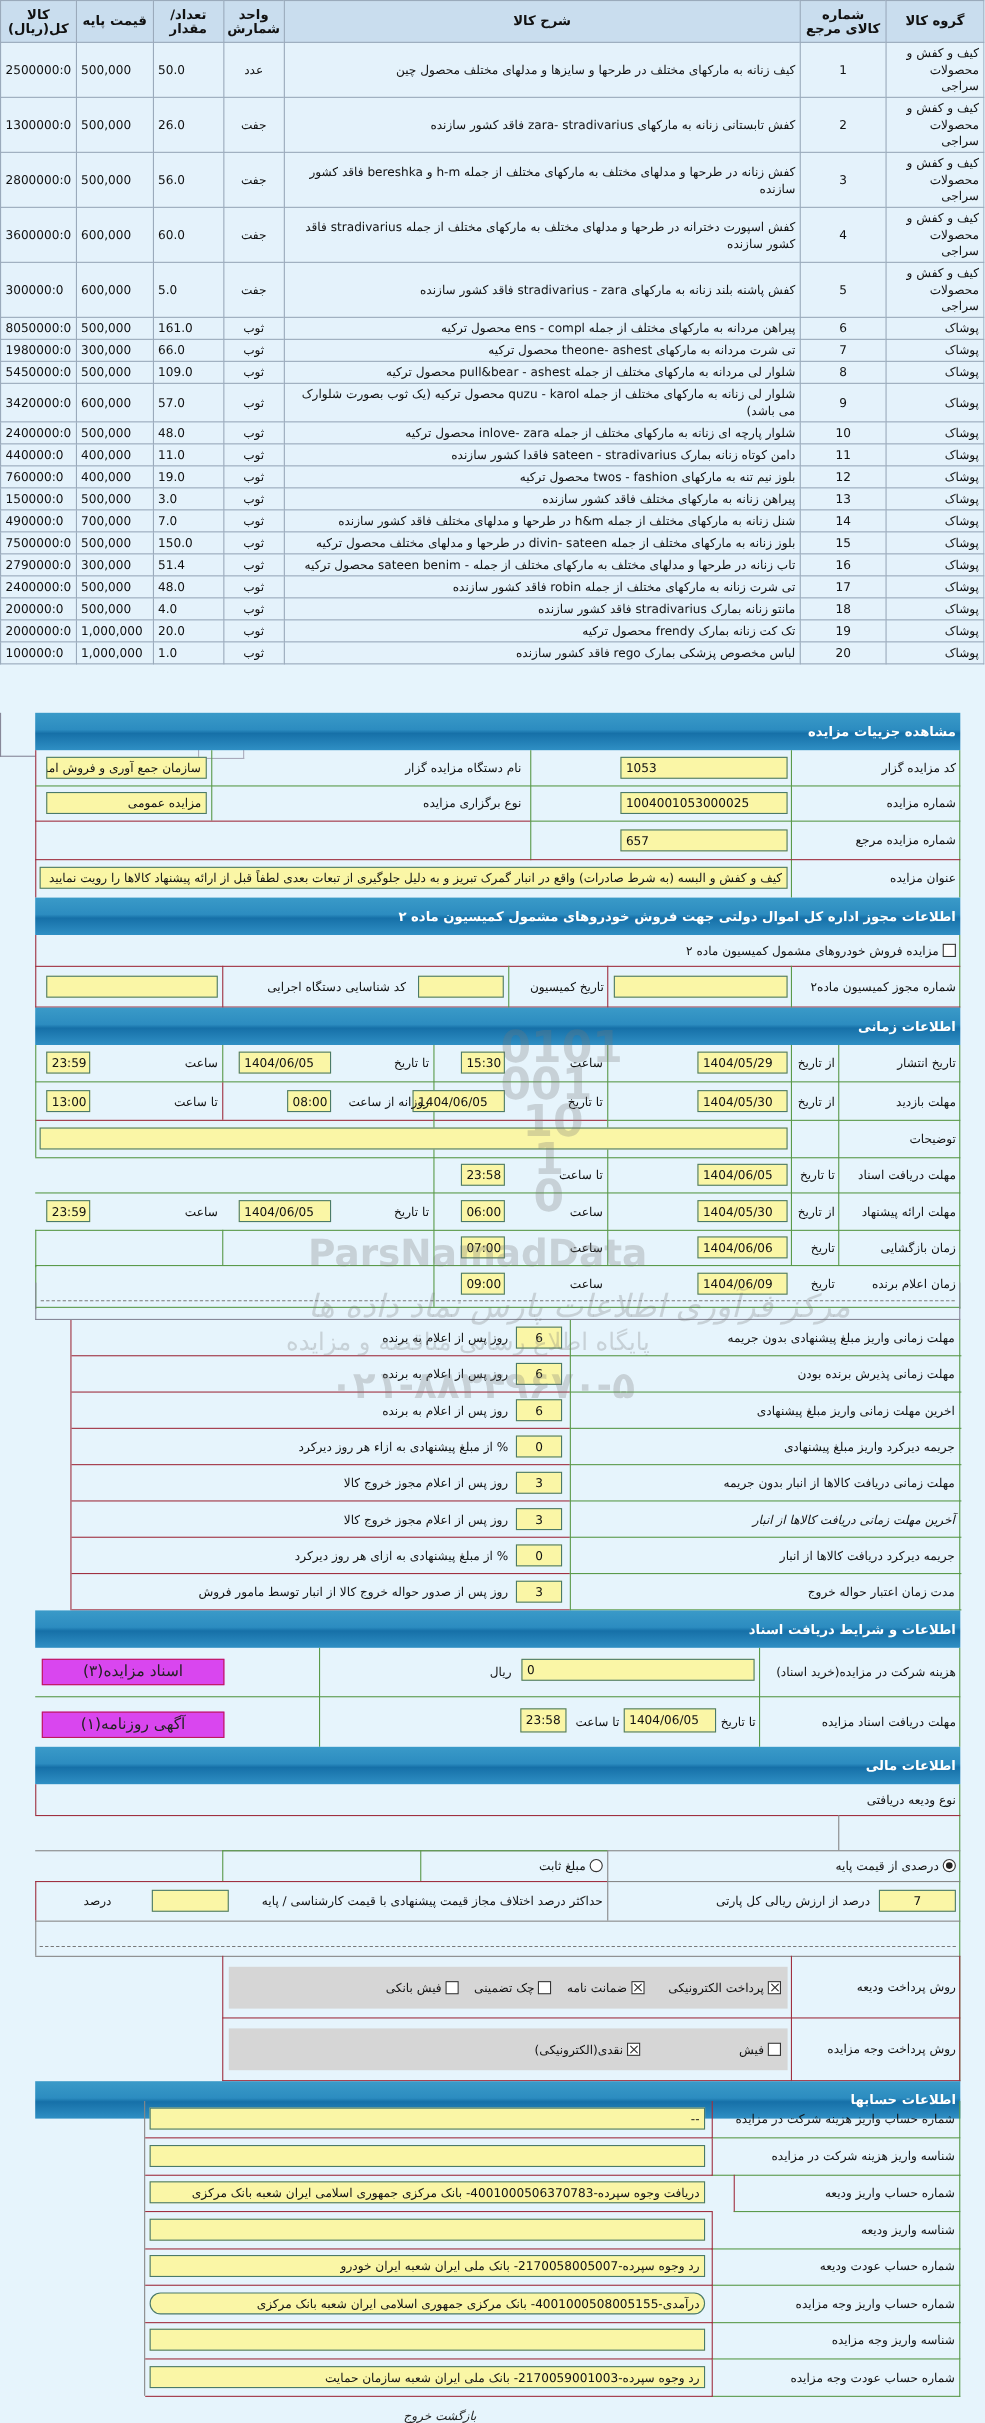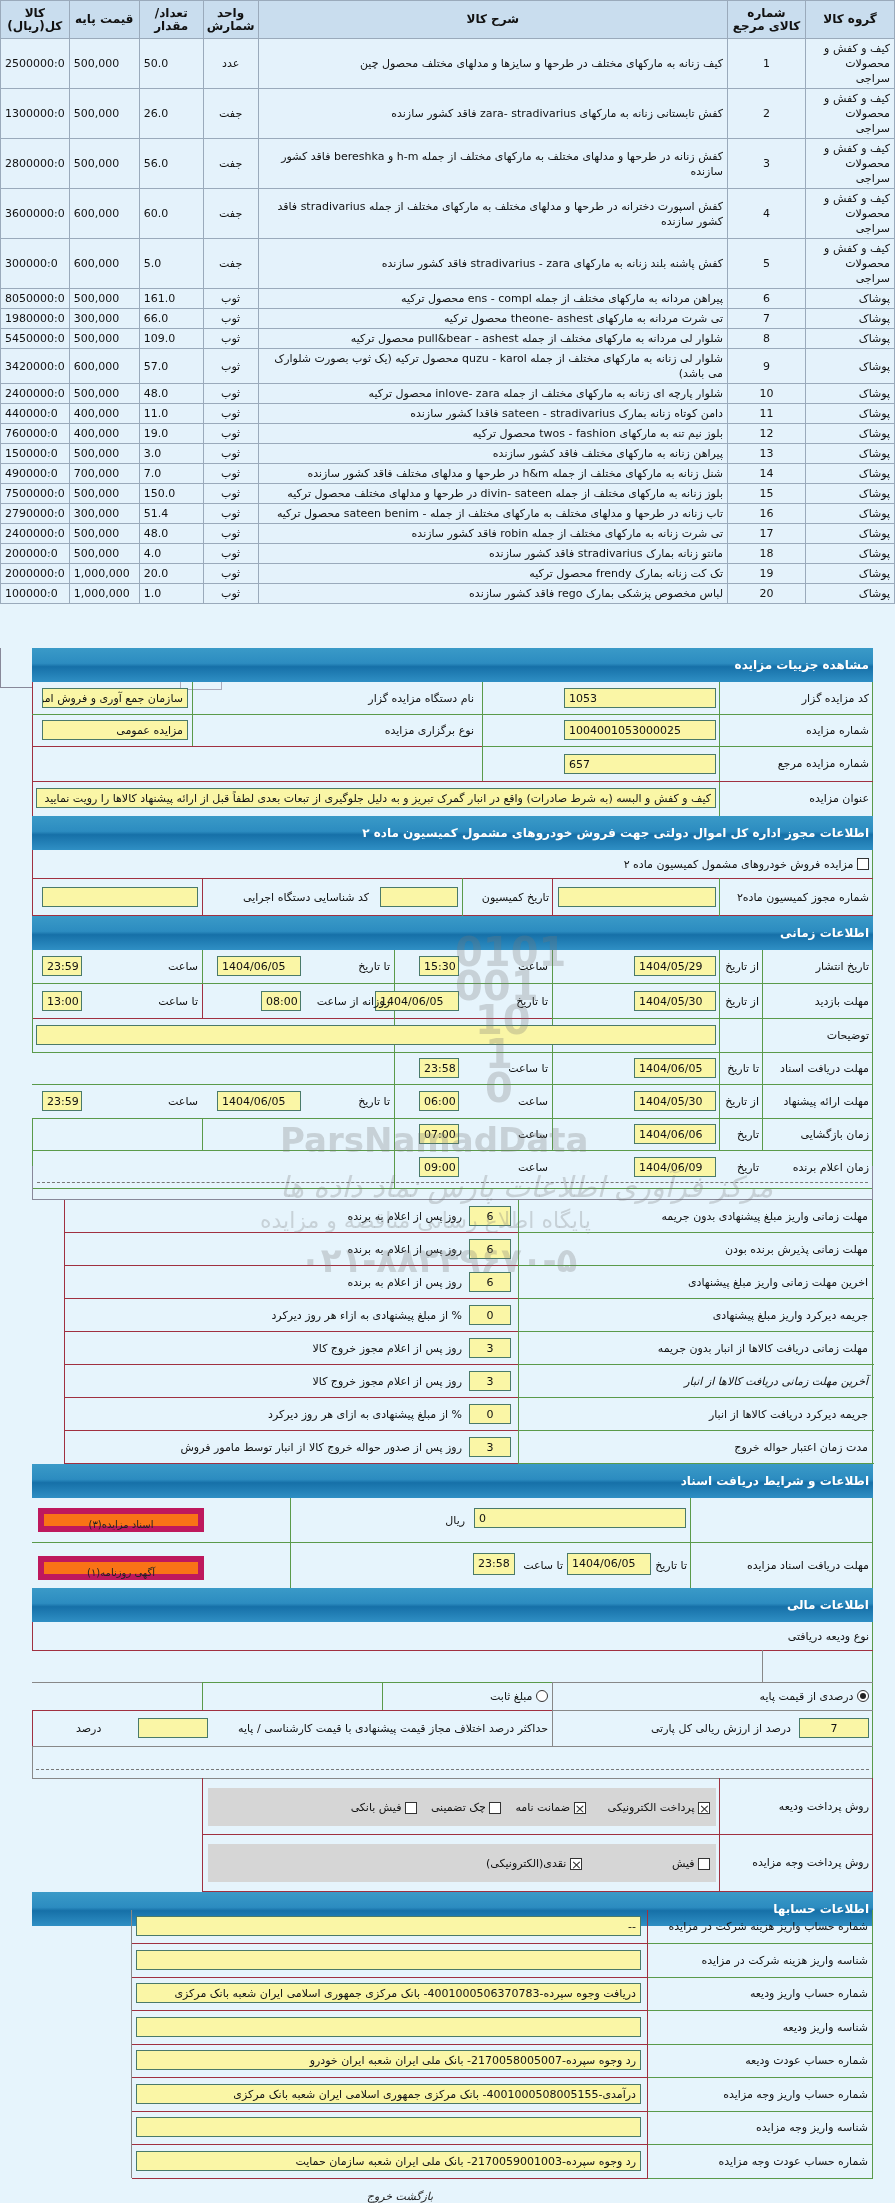--- a/index.html
+++ b/index.html
@@ -20,21 +20,21 @@
   .band { position:absolute; left:32px; width:841px; height:34px; background:linear-gradient(#3a9ac8 0%, #2c8cc0 45%, #1670a8 55%, #2f8fc4 100%); color:#fff; font-weight:bold; font-size:12px; padding:10px 4px 0 0; text-align:right; }
   .panel { position:absolute; left:32px; width:841px; }
   .cell { position:absolute; display:flex; align-items:center; font-size:11px; padding:0 4px; }
   .lbl { text-align:right; }
   .inp { position:absolute; background:#faf6a6; border:1px solid #4a7a6a; height:20px; font-size:11px; padding:2px 4px; line-height:15px; overflow:hidden; white-space:nowrap; }
   .inp.num { text-align:left; direction:ltr; }
   .inp.ctr { text-align:center; }
   .gline { position:absolute; background:#5a9a4a; }
   .rline { position:absolute; background:#a03040; }
   .dline { position:absolute; border-top:1px dashed #777; height:0; }
-  .btn { position:absolute; background:#f97316; border:6px solid #be185d; font-size:10px; text-align:center; line-height:22px; height:24px; color:#222; }
+  .btn { position:absolute; background:#d946ef; border:1px solid #be185d; font-size:14px; text-align:center; line-height:22px; height:24px; color:#222; }
   .chkbox { display:inline-block; width:12px; height:12px; border:1px solid #333; background:#fff; vertical-align:middle; position:relative; font-size:10px; line-height:10px; text-align:center; }
   .chkbox.x::before { content:"×"; position:absolute; left:0; top:0; width:11px; font-size:13px; line-height:11px; color:#333; }
   .radio { display:inline-block; width:12px; height:12px; border:1px solid #333; border-radius:50%; background:#fff; vertical-align:middle; position:relative; }
   .radio.on::after { content:""; position:absolute; left:2px; top:2px; width:6px; height:6px; border-radius:50%; background:#222; }
   .graybox { position:absolute; background:#d6d6d6; height:38px; display:flex; align-items:center; padding:0 6px; }
   .watermark { position:absolute; color:rgba(120,120,120,0.28); font-weight:bold; pointer-events:none; }
 </style>
 </head>
 <body>
 
@@ -409,20 +409,21 @@
     <div class="cell lbl" style="right: 406px; top: 231px; height: 33px; white-space: nowrap;">روز پس از صدور حواله خروج کالا از انبار توسط مامور فروش</div>
     <div class="gline" style="left: 453px; top: 0px; width: 1px; height: 264px;"></div>
   </div>
 
 <div class="band" style="top:1464px"><span>اطلاعات و شرایط دریافت اسناد</span></div>
 <div class="panel" style="top:1498px;height:90px;">
   <div class="gline" style="right:0;top:0;width:1px;height:90px"></div>
   <div class="gline" style="right:182px;top:0;width:1px;height:90px"></div>
   <div class="gline" style="left:258px;top:0;width:1px;height:90px"></div>
   <div class="gline" style="left:0;top:44px;width:841px;height:1px"></div>
+  <div class="cell lbl" style="right:0;top:0;width:182px;height:44px">هزینه شرکت در مزایده(خرید اسناد)</div>
   <div class="inp num" style="right:187px;top:10px;width:212px">0</div>
   <div class="cell lbl" style="right:404px;top:0;width:40px;height:44px">ریال</div>
   <div class="btn" style="left:6px;top:10px;width:166px">اسناد مزایده(۳)</div>
 
   <div class="cell lbl" style="right:0;top:44px;width:182px;height:46px">مهلت دریافت اسناد مزایده</div>
   <div class="cell lbl" style="right:182px;top:44px;width:40px;height:46px">تا تاریخ</div>
   <div class="inp num" style="right:222px;top:55px;width:84px;height:22px">1404/06/05</div>
   <div class="cell lbl" style="right:306px;top:44px;width:50px;height:46px">تا ساعت</div>
   <div class="inp num" style="right:358px;top:55px;width:42px;height:22px">23:58</div>
   <div class="btn" style="left:6px;top:58px;width:166px">آگهی روزنامه(۱)</div>
@@ -479,32 +480,32 @@
 </div>
 
 <div class="band" style="top:1892px"><span>اطلاعات حسابها</span></div>
 <div class="abs" id="accounts" style="left: 131px; top: 1910px; width: 742px; height: 268px; border-left: 1px solid rgb(136, 136, 136);">
     <div class="cell lbl" style="right: 0px; top: 0px; width: 226px; height: 34px; border-right: 1px solid rgb(90, 154, 74); border-bottom: 1px solid rgb(90, 154, 74); border-left: 1px solid rgb(160, 48, 64);">شماره حساب واریز هزینه شرکت در مزایده</div>
     <div class="rline" style="left: 0px; top: 33px; width: 516px; height: 1px;"></div>
     <div class="inp" style="right: 232px; top: 6px; width: 505px;">--</div>
     <div class="cell lbl" style="right: 0px; top: 34px; width: 226px; height: 34px; border-right: 1px solid rgb(90, 154, 74); border-bottom: 1px solid rgb(90, 154, 74); border-left: 1px solid rgb(160, 48, 64);">شناسه واریز هزینه شرکت در مزایده</div>
     <div class="rline" style="left: 0px; top: 67px; width: 516px; height: 1px;"></div>
     <div class="inp" style="right: 232px; top: 40px; width: 505px;"></div>
-    <div class="cell lbl" style="right: 0px; top: 67px; width: 226px; height: 34px; border-right: 1px solid rgb(90, 154, 74); border-bottom: 1px solid rgb(90, 154, 74); border-left: 1px solid rgb(160, 48, 64);">شماره حساب واریز ودیعه</div>
+    <div class="cell lbl" style="right: 0px; top: 67px; width: 206px; height: 34px; border-right: 1px solid rgb(90, 154, 74); border-bottom: 1px solid rgb(90, 154, 74); border-left: 1px solid rgb(160, 48, 64);">شماره حساب واریز ودیعه</div>
     <div class="rline" style="left: 0px; top: 100px; width: 516px; height: 1px;"></div>
     <div class="inp" style="right: 232px; top: 73px; width: 505px;">دریافت وجوه سپرده-4001000506370783- بانک مرکزی جمهوری اسلامی ایران شعبه بانک مرکزی</div>
     <div class="cell lbl" style="right: 0px; top: 101px; width: 226px; height: 34px; border-right: 1px solid rgb(90, 154, 74); border-bottom: 1px solid rgb(90, 154, 74); border-left: 1px solid rgb(160, 48, 64);">شناسه واریز ودیعه</div>
     <div class="rline" style="left: 0px; top: 134px; width: 516px; height: 1px;"></div>
     <div class="inp" style="right: 232px; top: 107px; width: 505px;"></div>
     <div class="cell lbl" style="right: 0px; top: 134px; width: 226px; height: 34px; border-right: 1px solid rgb(90, 154, 74); border-bottom: 1px solid rgb(90, 154, 74); border-left: 1px solid rgb(160, 48, 64);">شماره حساب عودت ودیعه</div>
     <div class="rline" style="left: 0px; top: 167px; width: 516px; height: 1px;"></div>
     <div class="inp" style="right: 232px; top: 140px; width: 505px;">رد وجوه سپرده-2170058005007- بانک ملی ایران شعبه ایران خودرو</div>
     <div class="cell lbl" style="right: 0px; top: 168px; width: 226px; height: 34px; border-right: 1px solid rgb(90, 154, 74); border-bottom: 1px solid rgb(90, 154, 74); border-left: 1px solid rgb(160, 48, 64);">شماره حساب واریز وجه مزایده</div>
     <div class="rline" style="left: 0px; top: 201px; width: 516px; height: 1px;"></div>
-    <div class="inp" style="right: 232px; top: 174px; width: 505px;">درآمدی-4001000508005155- بانک مرکزی جمهوری اسلامی ایران شعبه بانک مرکزی</div>
+    <div class="inp" style="right: 232px; top: 174px; width: 505px; border-radius: 10px;">درآمدی-4001000508005155- بانک مرکزی جمهوری اسلامی ایران شعبه بانک مرکزی</div>
     <div class="cell lbl" style="right: 0px; top: 201px; width: 226px; height: 34px; border-right: 1px solid rgb(90, 154, 74); border-bottom: 1px solid rgb(90, 154, 74); border-left: 1px solid rgb(160, 48, 64);">شناسه واریز وجه مزایده</div>
     <div class="rline" style="left: 0px; top: 234px; width: 516px; height: 1px;"></div>
     <div class="inp" style="right: 232px; top: 207px; width: 505px;"></div>
     <div class="cell lbl" style="right: 0px; top: 235px; width: 226px; height: 34px; border-right: 1px solid rgb(90, 154, 74); border-bottom: 1px solid rgb(90, 154, 74); border-left: 1px solid rgb(160, 48, 64);">شماره حساب عودت وجه مزایده</div>
     <div class="rline" style="left: 0px; top: 268px; width: 516px; height: 1px;"></div>
     <div class="inp" style="right: 232px; top: 241px; width: 505px;">رد وجوه سپرده-2170059001003- بانک ملی ایران شعبه سازمان حمایت</div>
   </div>
 
 <div class="abs" style="left:300px;top:2190px;width:200px;text-align:center;font-size:11px;font-style:italic;color:#222;">بازگشت خروج</div>
 

